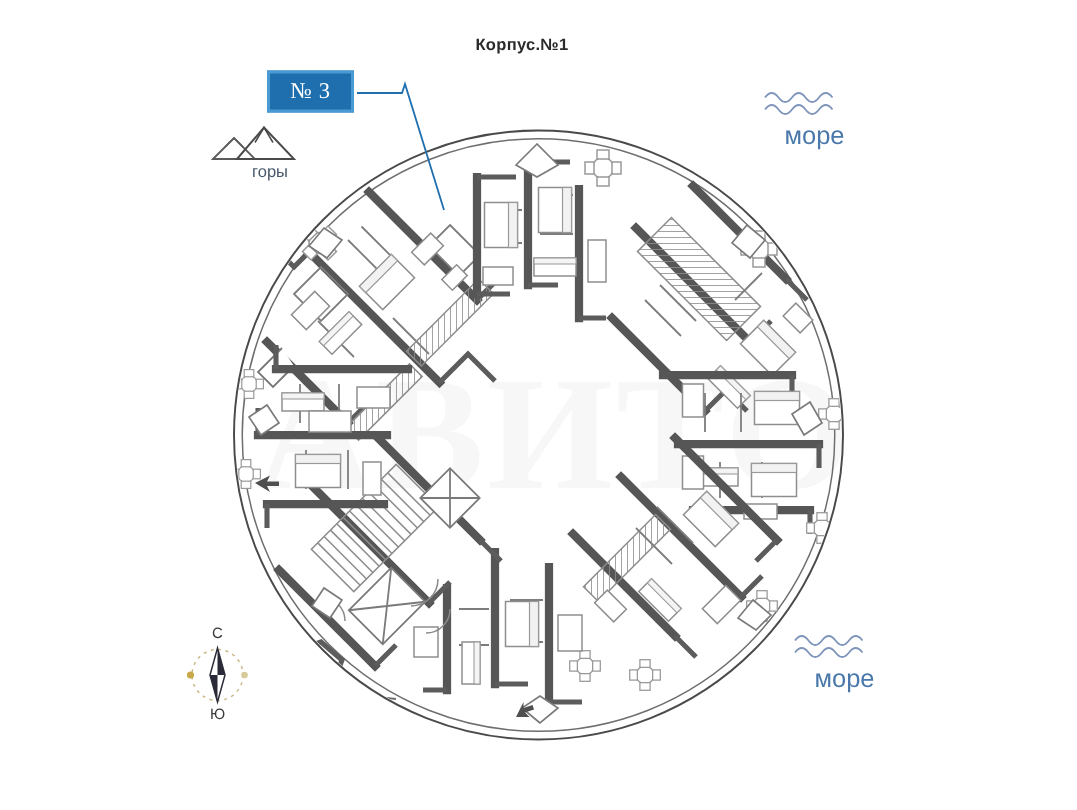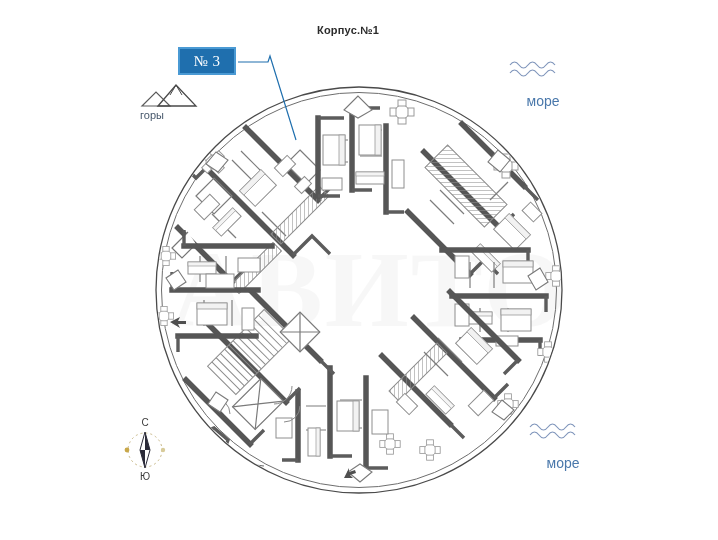--- a/index.html
+++ b/index.html
@@ -21,26 +21,26 @@
   
   #badge{
     position:absolute;left:178px;top:47px;width:58px;height:28px;
     background:#1f6fae;border:2px solid #4a9ad4;box-sizing:border-box;
     display:flex;align-items:center;justify-content:center;
     color:#ffffff;font-size:15px;letter-spacing:.5px;
     font-family:"Liberation Serif","DejaVu Serif",serif;
   }
 
   
-  #legend-mountains{position:absolute;left:140px;top:82px;width:80px;}
+  #legend-mountains{position:absolute;left:140px;top:82px;width:80px;text-align:center;}
   #legend-mountains .lbl{font-size:11px;color:#46576b;margin-top:1px;}
 
   
   .legend-sea{position:absolute;width:78px;text-align:center;}
-  .legend-sea .lbl{font-size:14px;color:#4a78ab;margin-top:13px;}
+  .legend-sea .lbl{font-size:17px;color:#4a78ab;margin-top:1px;}
   #legend-sea-top{left:504px;top:58px;}
   #legend-sea-bottom{left:524px;top:420px;}
 
   
   #compass{position:absolute;left:118px;top:418px;width:54px;height:68px;text-align:center;}
   #compass .c-lbl{font-size:10px;color:#3a3a3a;line-height:10px;}
   #compass .c-body{position:relative;height:44px;}
 
   
   #watermark{

